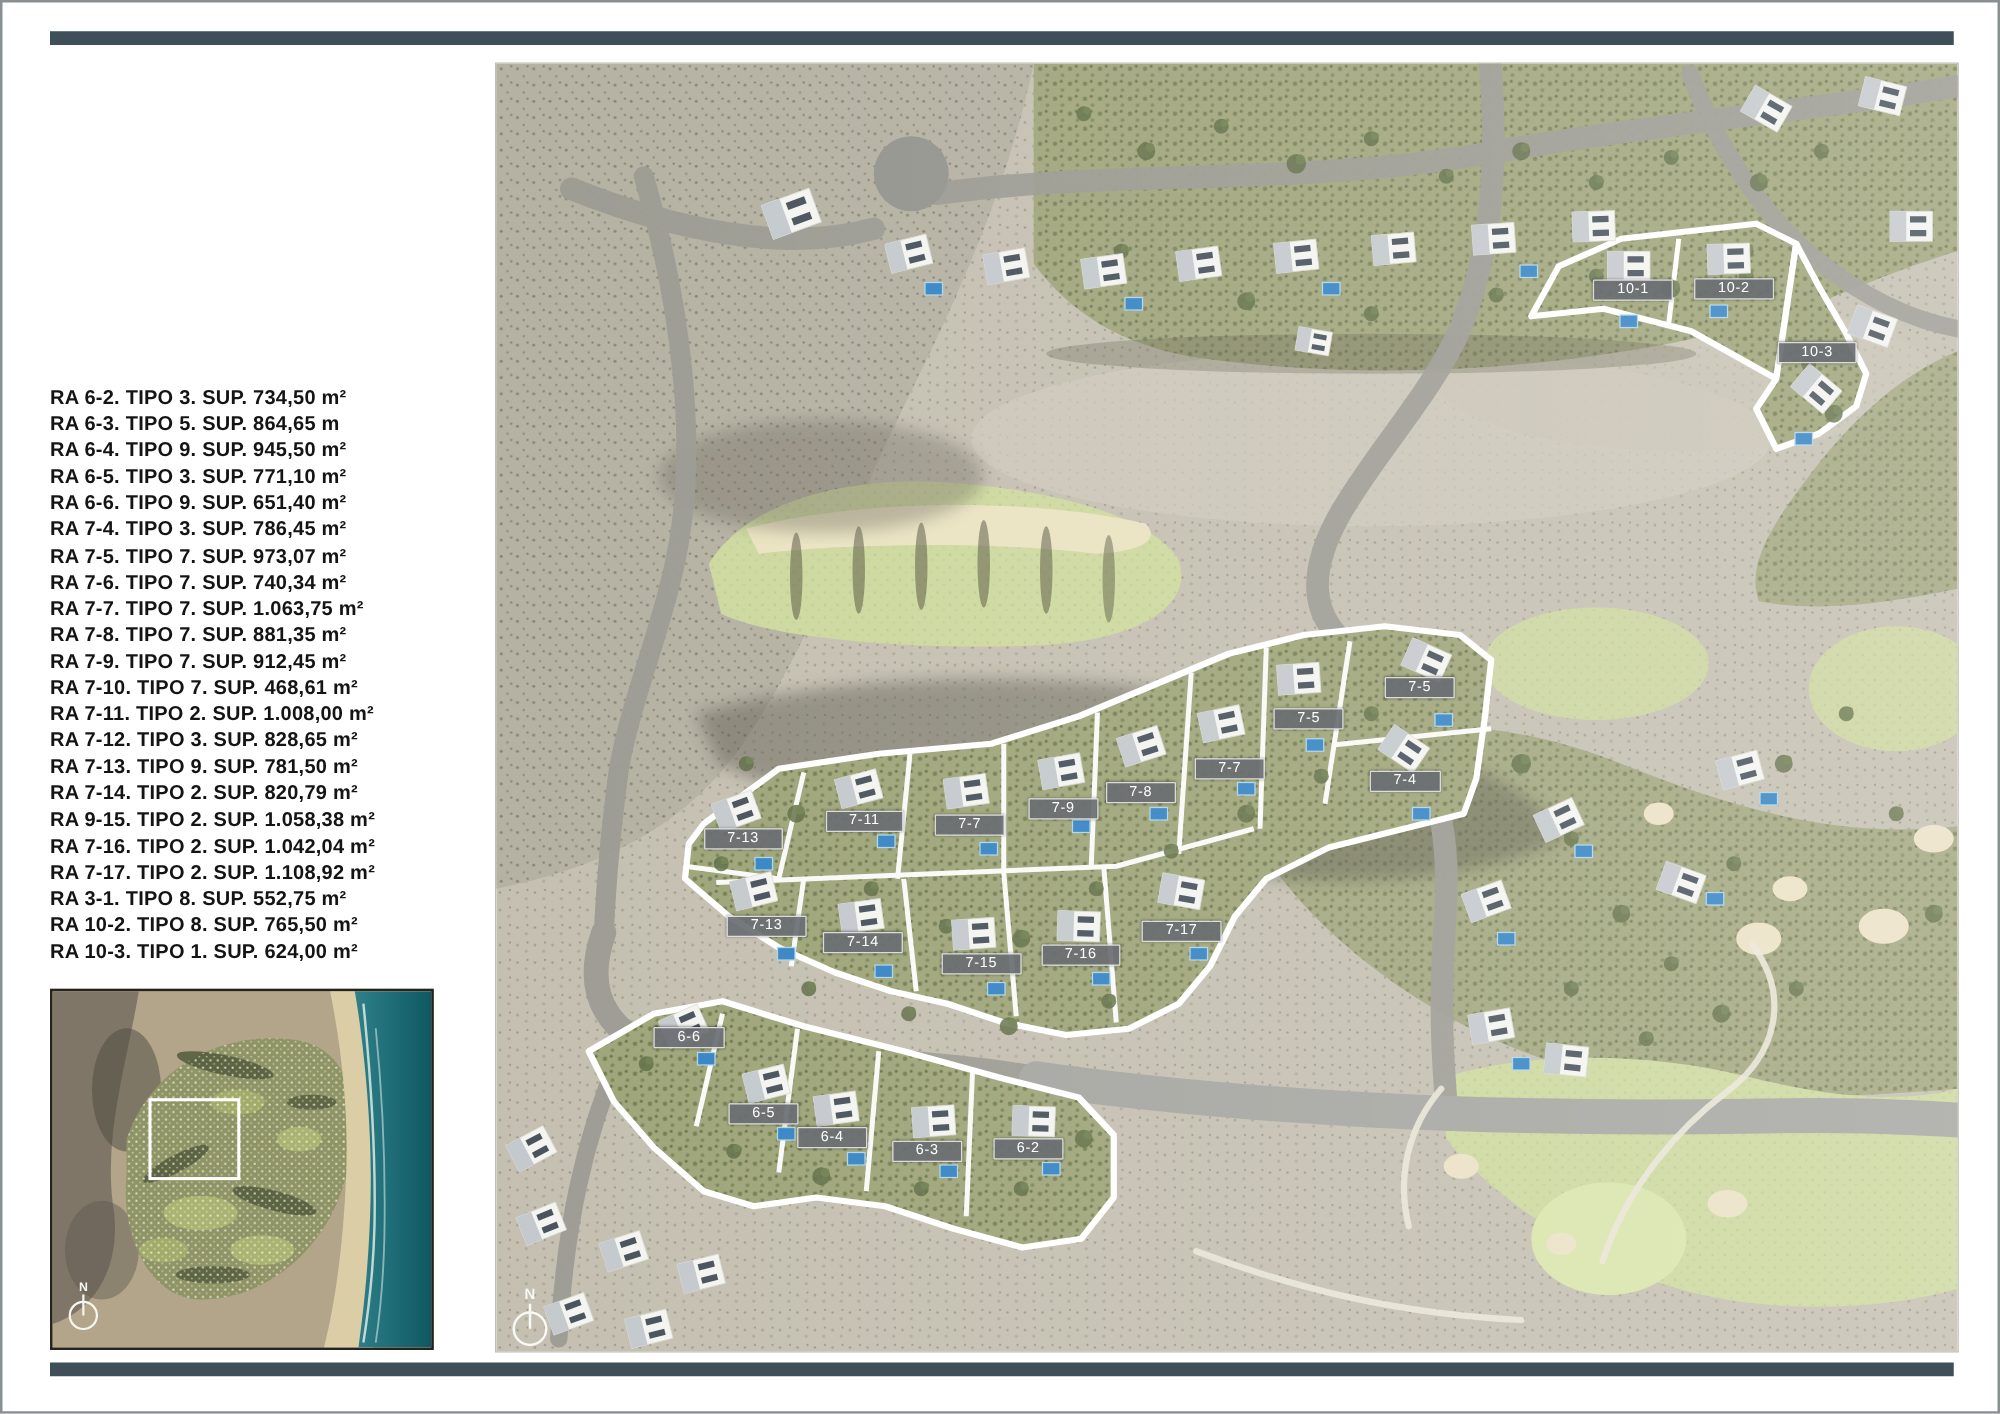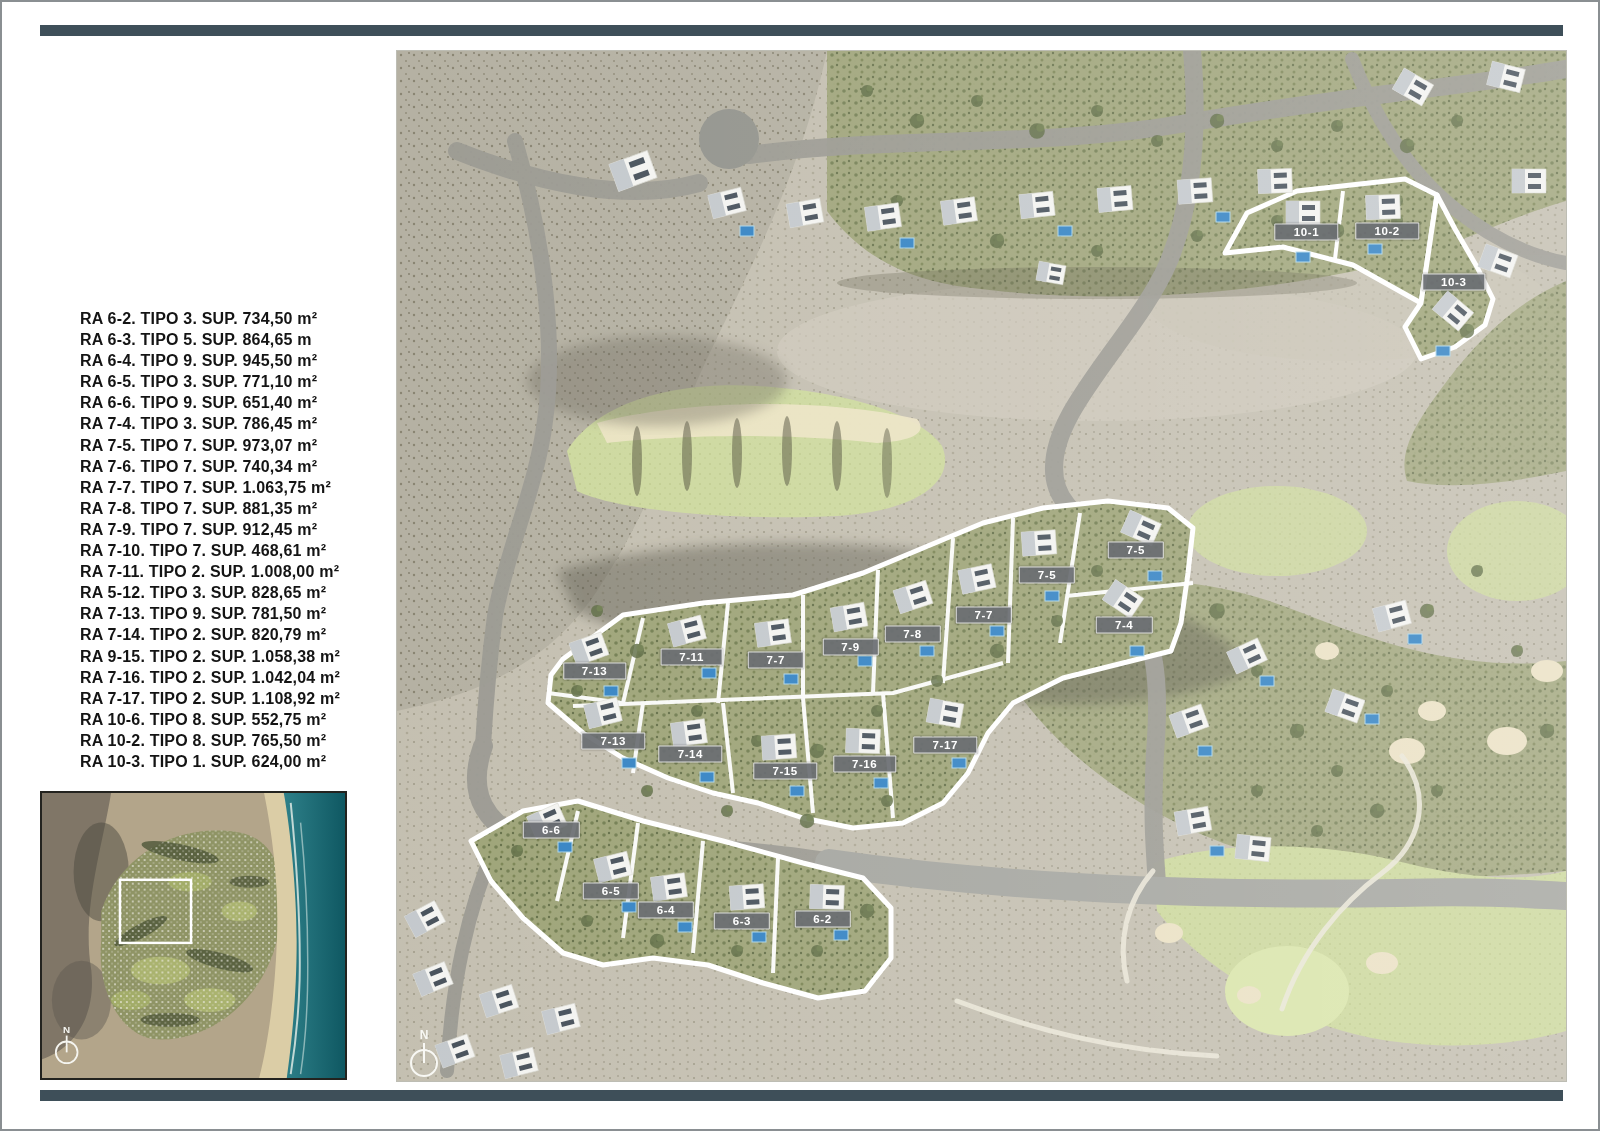--- a/index.html
+++ b/index.html
@@ -7,32 +7,32 @@
     position:relative;width:1600px;height:1131px;background:#ffffff;
     border:2px solid #8a8f92;box-sizing:border-box;overflow:hidden;
     font-family:"Liberation Sans",sans-serif;
   }
   .accent-bar{position:absolute;left:38px;width:1523px;height:11px;background:#3e4f59;}
   .accent-bar.top{top:23px}
   .accent-bar.bottom{top:1088px}
   .legend{
     position:absolute;left:38px;top:306px;width:340px;
     font-weight:bold;font-size:16px;line-height:21.1px;color:#141414;
-    letter-spacing:.2px;white-space:nowrap;margin-left:40px;
+    letter-spacing:.2px;white-space:nowrap;
   }
   .main-map{
     position:absolute;left:394px;top:48px;width:1169px;height:1030px;
     border:1px solid #bdbdb4;box-sizing:content-box;
   }
   .main-map svg{display:block;width:100%;height:100%}
   .badge-layer{position:absolute;inset:0;}
   .plot-badge{
     position:absolute;transform:translate(-50%,-50%);
     background:rgba(106,110,114,.93);color:#fff;
-    font-weight:bold;font-size:11.5px;line-height:13px;
+    font-weight:normal;font-size:11.5px;line-height:13px;
     padding:1px 18px;border:1px solid rgba(238,238,238,.85);
     letter-spacing:.6px;border-radius:1px;
     box-shadow:0 0 2px rgba(0,0,0,.35);
   }
   .overview-map{
     position:absolute;left:38px;top:789px;width:307px;height:289px;
     border:2px solid #23231f;box-sizing:border-box;background:#b3a58a;
   }
   .overview-map svg{display:block;width:100%;height:100%}
 </style>
@@ -51,27 +51,27 @@
     <div>RA 6-5. TIPO 3. SUP. 771,10 m²</div>
     <div>RA 6-6. TIPO 9. SUP. 651,40 m²</div>
     <div>RA 7-4. TIPO 3. SUP. 786,45 m²</div>
     <div>RA 7-5. TIPO 7. SUP. 973,07 m²</div>
     <div>RA 7-6. TIPO 7. SUP. 740,34 m²</div>
     <div>RA 7-7. TIPO 7. SUP. 1.063,75 m²</div>
     <div>RA 7-8. TIPO 7. SUP. 881,35 m²</div>
     <div>RA 7-9. TIPO 7. SUP. 912,45 m²</div>
     <div>RA 7-10. TIPO 7. SUP. 468,61 m²</div>
     <div>RA 7-11. TIPO 2. SUP. 1.008,00 m²</div>
-    <div>RA 5-12. TIPO 3. SUP. 828,65 m²</div>
+    <div>RA 7-12. TIPO 3. SUP. 828,65 m²</div>
     <div>RA 7-13. TIPO 9. SUP. 781,50 m²</div>
     <div>RA 7-14. TIPO 2. SUP. 820,79 m²</div>
     <div>RA 9-15. TIPO 2. SUP. 1.058,38 m²</div>
     <div>RA 7-16. TIPO 2. SUP. 1.042,04 m²</div>
     <div>RA 7-17. TIPO 2. SUP. 1.108,92 m²</div>
-    <div>RA 10-6. TIPO 8. SUP. 552,75 m²</div>
+    <div>RA 3-1. TIPO 8. SUP. 552,75 m²</div>
     <div>RA 10-2. TIPO 8. SUP. 765,50 m²</div>
     <div>RA 10-3. TIPO 1. SUP. 624,00 m²</div>
   </div>
 
   <div class="main-map">
     <svg viewBox="0 0 1169 1030" preserveAspectRatio="none">
       <defs>
         <pattern id="p-veg" width="12" height="12" patternUnits="userSpaceOnUse">
           <rect width="12" height="12" fill="#9ba174"></rect>
           <circle cx="3" cy="4" r="1.8" fill="#6e7a4c"></circle>

